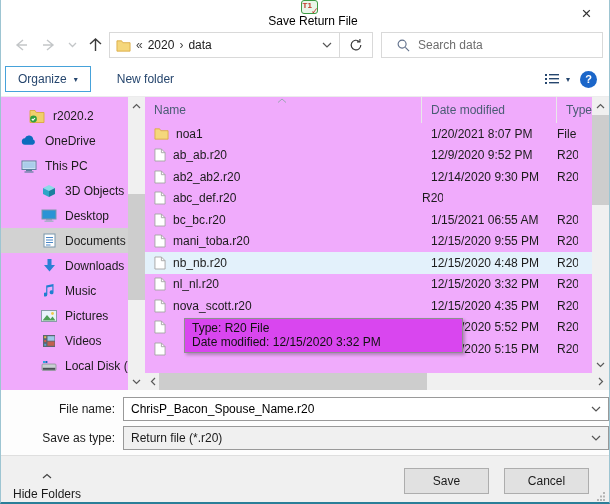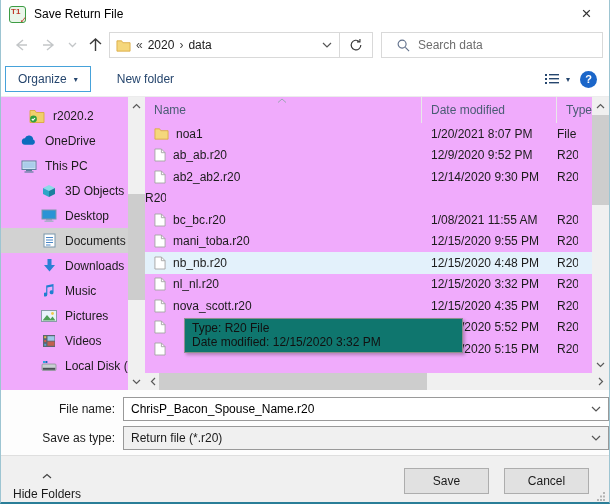--- a/index.html
+++ b/index.html
@@ -2,21 +2,21 @@
 <html><head>
 <meta charset="utf-8">
 <style>
   * { margin:0; padding:0; box-sizing:border-box; }
   html,body { background:#fff; }
   body { font-family:"Liberation Sans","DejaVu Sans",sans-serif; font-size:12px; color:#1b1b1b; }
   .window { position:relative; width:610px; height:504px; background:#fff; overflow:hidden;
             border-left:1px solid #9dc5d2; border-right:1px solid #9dc5d2; border-bottom:2px solid #2a7e98; }
 
   
-  .titlebar { position:absolute; left:0; top:0; width:100%; height:28px; display:flex; align-items:center; padding-left:8px; background:#fff; }
+  .titlebar { position:absolute; left:0; top:0; width:100%; height:28px; display:flex; align-items:center; padding-left:8px; background:#fff;flex-direction:column; }
   .appicon { width:17px; height:17px; position:relative; background:#eaf6ea; border:1px solid #3d9c44; border-radius:3px; }
   .appicon .t1 { position:absolute; left:1px; top:0px; font-size:8px; font-weight:bold; color:#c03a2b; }
   .appicon .chk { position:absolute; right:-2px; bottom:-3px; color:#c03a2b; font-size:9px; font-weight:bold; }
   .titletext { margin-left:8px; font-size:12px; color:#000; }
   .closebtn { position:absolute; right:0; top:0; width:45px; height:28px; display:flex; align-items:center; justify-content:center; font-size:17px; color:#333; cursor:pointer; }
 
   
   .navbar { position:absolute; left:0; top:28px; width:100%; height:34px; display:flex; align-items:center; }
   .navarrows { display:flex; align-items:center; gap:4px; padding-left:8px; }
   .icnbtn { width:24px; height:24px; display:flex; align-items:center; justify-content:center; }
@@ -64,21 +64,21 @@
   .cell.name { width:277px; display:flex; align-items:center; gap:7px; padding-left:9px; }
   .cell.date { width:135px; padding-left:9px; color:#1b1b1b; }
   .cell.type { width:21px; }
 
   .hscroll { height:17px; background:#f0f0f0; display:flex; align-items:center; position:relative; flex:none; }
   .h-arrow { width:17px; height:17px; display:flex; align-items:center; justify-content:center; flex:none; }
   .hscroll .thumb { position:absolute; left:14px; width:268px; top:0; height:17px; background:#cdcdcd; }
   .h-arrow.right { position:absolute; right:0; }
 
   
-  .tooltip { position:absolute; left:183px; top:318px; width:279px; background:#0f766e; border:1px solid #8f8f8f; box-shadow:2px 2px 3px rgba(0,0,0,.25); padding:3px 7px; z-index:5; line-height:13.5px; color:#111; }
+  .tooltip { position:absolute; left:183px; top:318px; width:279px; background:#d946ef; border:1px solid #8f8f8f; box-shadow:2px 2px 3px rgba(0,0,0,.25); padding:3px 7px; z-index:5; line-height:13.5px; color:#111; }
 
   
   .fields { position:absolute; left:0; top:390px; width:100%; height:65px; background:#fdfdfd; }
   .frow { position:absolute; left:0; width:100%; height:24px; display:flex; align-items:center; }
   .flabel { width:122px; text-align:right; padding-right:8px; flex:none; }
   .combo { flex:1; margin-right:0; height:24px; border:1px solid #999; background:#fff; display:flex; align-items:center; position:relative; }
   .combo.gray { background:#f0f0f0; }
   .combo .val { padding-left:7px; flex:1; }
   .combo input { border:none; outline:none; background:transparent; flex:1; font:inherit; padding-left:7px; color:#000; }
   .combo .dd { width:24px; display:flex; align-items:center; justify-content:center; }
@@ -358,31 +358,38 @@
                   <svg width="12" height="14" viewBox="0 0 13 15">
                     <path d="M1 1 h7 l4 4 v9 H1 z" fill="#fff" stroke="#a5a5a5"></path>
                     <path d="M8 1 v4 h4" fill="none" stroke="#a5a5a5"></path>
                   </svg>
                   <span>ab2_ab2.r20</span>
                 </div>
               <div class="cell date">12/14/2020 9:30 PM</div>
               <div class="cell type">R20 File</div>
             </div>
             <div class="row">
+              <div class="cell name">
+                  <svg width="12" height="14" viewBox="0 0 13 15">
+                    <path d="M1 1 h7 l4 4 v9 H1 z" fill="#fff" stroke="#a5a5a5"></path>
+                    <path d="M8 1 v4 h4" fill="none" stroke="#a5a5a5"></path>
+                  </svg>
+                  <span>abc_def.r20</span>
+                </div>
               <div class="cell type">R20 File</div>
             </div>
             <div class="row">
               <div class="cell name">
                   <svg width="12" height="14" viewBox="0 0 13 15">
                     <path d="M1 1 h7 l4 4 v9 H1 z" fill="#fff" stroke="#a5a5a5"></path>
                     <path d="M8 1 v4 h4" fill="none" stroke="#a5a5a5"></path>
                   </svg>
                   <span>bc_bc.r20</span>
                 </div>
-              <div class="cell date">1/08/2021 11:55 AM</div>
+              <div class="cell date">1/15/2021 06:55 AM</div>
               <div class="cell type">R20 File</div>
             </div>
             <div class="row">
               <div class="cell name">
                   <svg width="12" height="14" viewBox="0 0 13 15">
                     <path d="M1 1 h7 l4 4 v9 H1 z" fill="#fff" stroke="#a5a5a5"></path>
                     <path d="M8 1 v4 h4" fill="none" stroke="#a5a5a5"></path>
                   </svg>
                   <span>mani_toba.r20</span>
                 </div>

